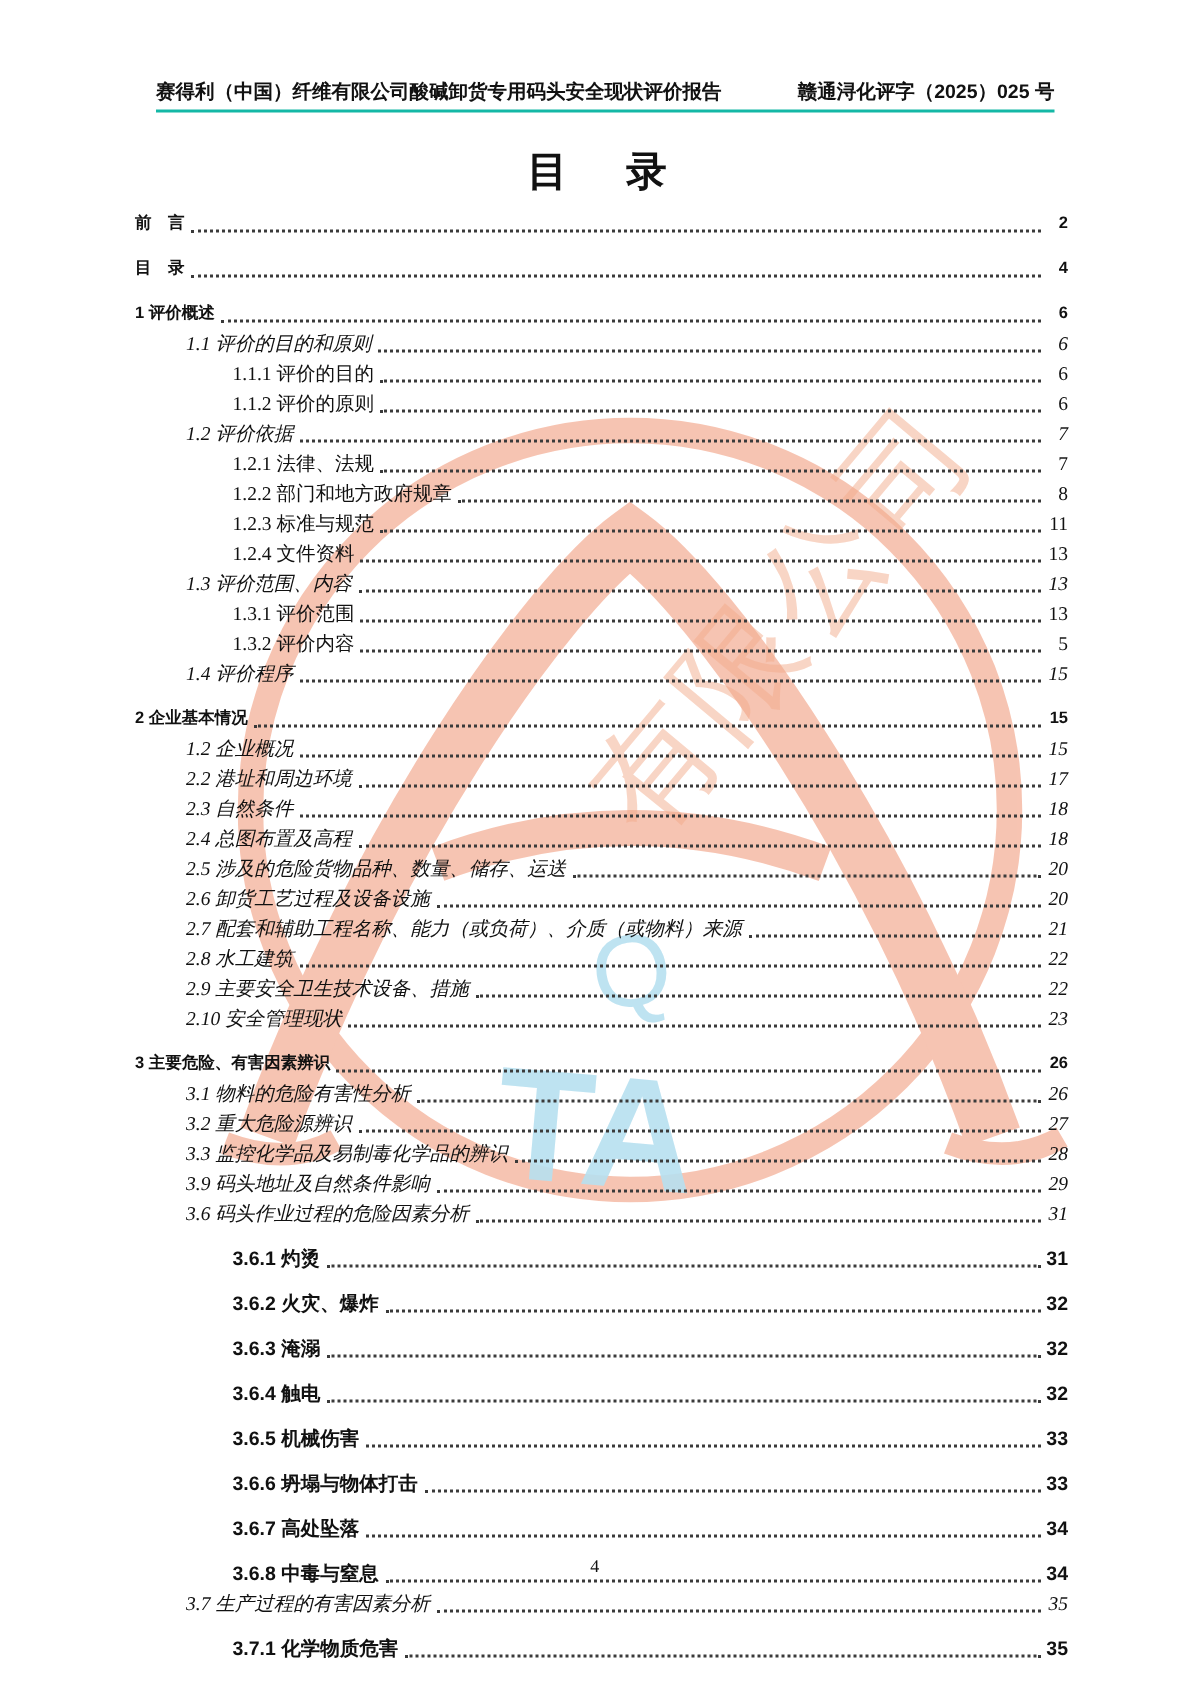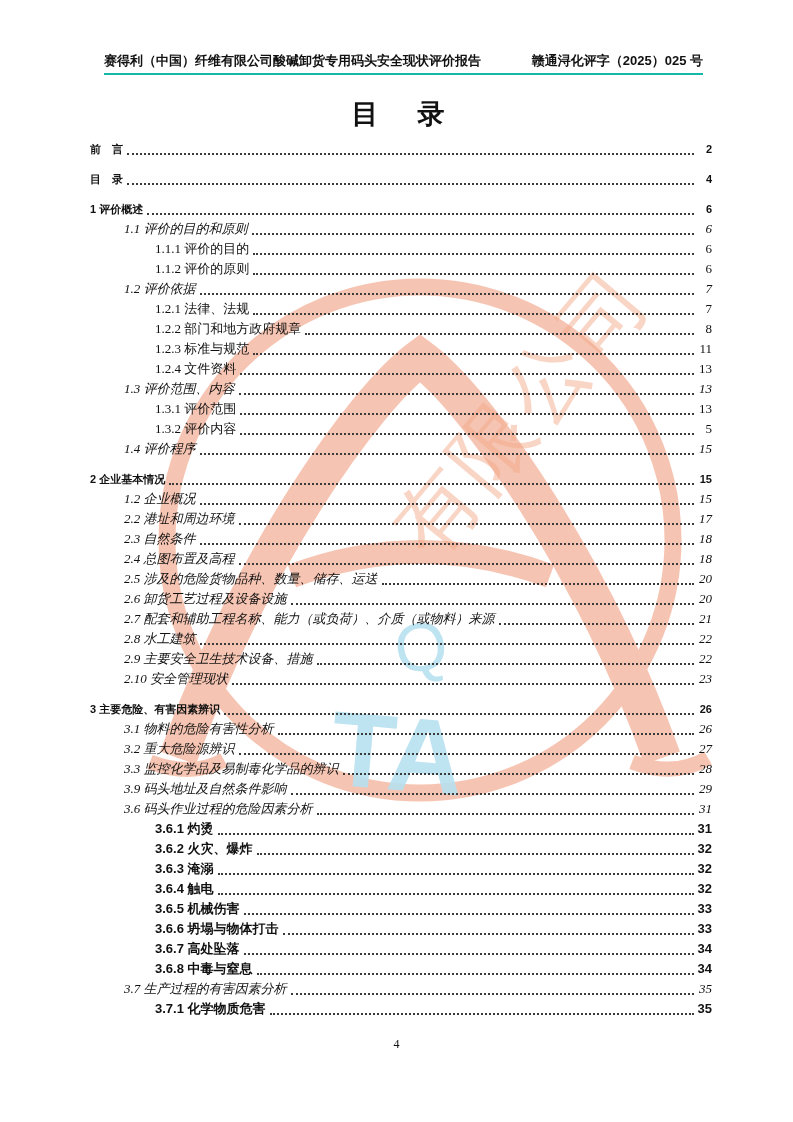--- a/index.html
+++ b/index.html
@@ -21,21 +21,21 @@
   }
   .toc{position:absolute;top:138px;left:90px;right:81px;}
   .row{display:flex;align-items:flex-end;height:20px;font-size:13px;line-height:18px;}
   .row .lbl{white-space:nowrap;}
   .row .leader{flex:1;border-bottom:2px dotted #3a3a3a;margin:0 2px 3px 4px;min-width:10px;}
   .row .pg{min-width:16px;text-align:right;}
   .row.section{font-weight:bold;font-size:11px;margin-top:10px;}
   .toc .row:first-child{margin-top:0;}
   .row.kai{font-family:"Liberation Serif","DejaVu Serif",serif;font-style:italic;padding-left:34px;}
   .row.plain{font-family:"Liberation Serif","DejaVu Serif",serif;padding-left:65px;}
-  .row.boldsub{font-weight:bold;padding-left:65px;}
+  .row.boldsub{font-weight:bold;padding-left:65px;margin-top:10px;}
   .footer{
     position:absolute;top:1037px;left:0;width:100%;
     text-align:center;font-size:12px;font-family:"Liberation Serif","DejaVu Serif",serif;
   }
 </style>
 </head>
 <body>
 
 <svg class="watermark" width="793" height="1122" viewBox="0 0 793 1122" xmlns="http://www.w3.org/2000/svg">
   <g fill="none" stroke="#f2a184" opacity="0.62">

